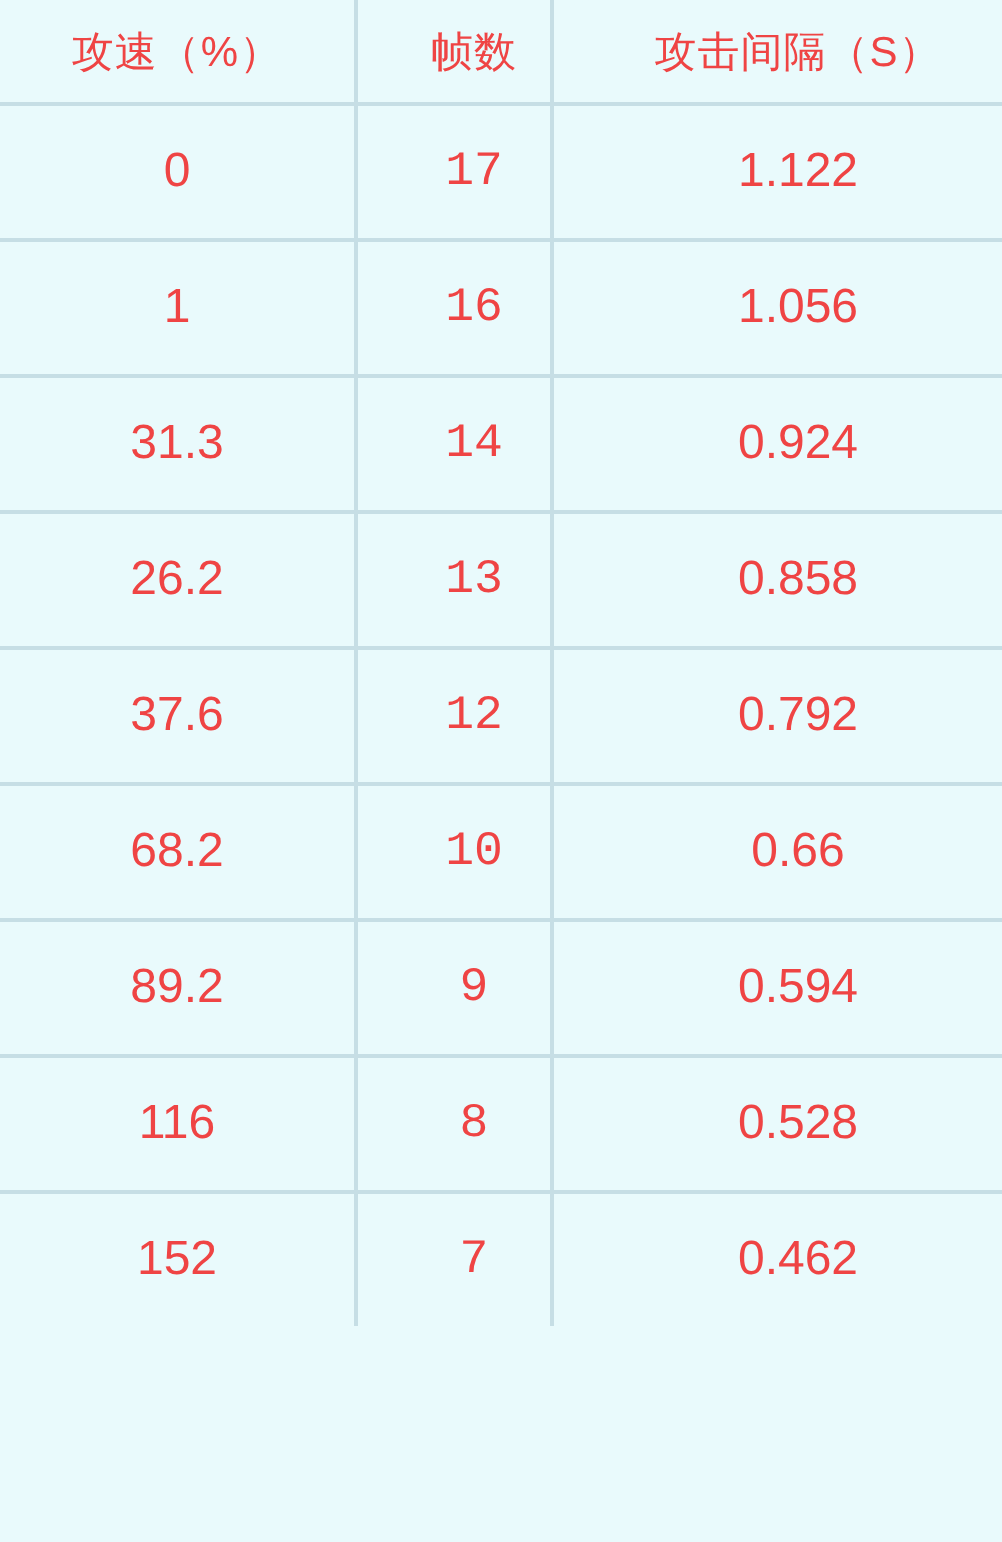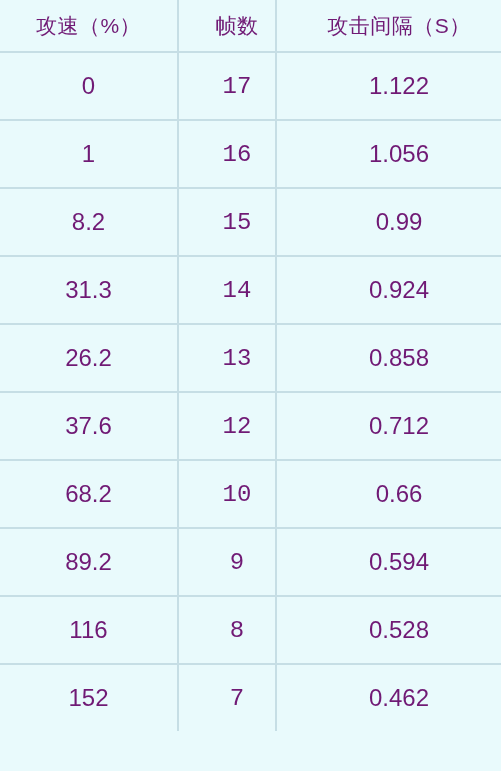--- a/index.html
+++ b/index.html
@@ -21,21 +21,21 @@
     background: #e9fafc;
   }
 
   .stats-table col.col-speed    { width: 178px; }
   .stats-table col.col-frames   { width: 98px;  }
   .stats-table col.col-interval { width: 225px; }
 
   .stats-table th,
   .stats-table td {
     background: #e9fafc;
-    color: #701a75;
+    color: #ef4444;
     font-weight: 400;
     text-align: center;
     vertical-align: middle;
     border-bottom: 2px solid #c6dee5;
     padding: 0;
   }
 
   
   .stats-table th.col-sep,
   .stats-table td.col-sep {
@@ -88,38 +88,33 @@
         <td class="cell-speed">0</td>
         <td class="col-sep cell-frames">17</td>
         <td class="col-sep cell-interval">1.122</td>
       </tr>
       <tr>
         <td class="cell-speed">1</td>
         <td class="col-sep cell-frames">16</td>
         <td class="col-sep cell-interval">1.056</td>
       </tr>
       <tr>
-        <td class="cell-speed">8.2</td>
-        <td class="col-sep cell-frames">15</td>
-        <td class="col-sep cell-interval">0.99</td>
-      </tr>
-      <tr>
         <td class="cell-speed">31.3</td>
         <td class="col-sep cell-frames">14</td>
         <td class="col-sep cell-interval">0.924</td>
       </tr>
       <tr>
         <td class="cell-speed">26.2</td>
         <td class="col-sep cell-frames">13</td>
         <td class="col-sep cell-interval">0.858</td>
       </tr>
       <tr>
         <td class="cell-speed">37.6</td>
         <td class="col-sep cell-frames">12</td>
-        <td class="col-sep cell-interval">0.712</td>
+        <td class="col-sep cell-interval">0.792</td>
       </tr>
       <tr>
         <td class="cell-speed">68.2</td>
         <td class="col-sep cell-frames">10</td>
         <td class="col-sep cell-interval">0.66</td>
       </tr>
       <tr>
         <td class="cell-speed">89.2</td>
         <td class="col-sep cell-frames">9</td>
         <td class="col-sep cell-interval">0.594</td>

